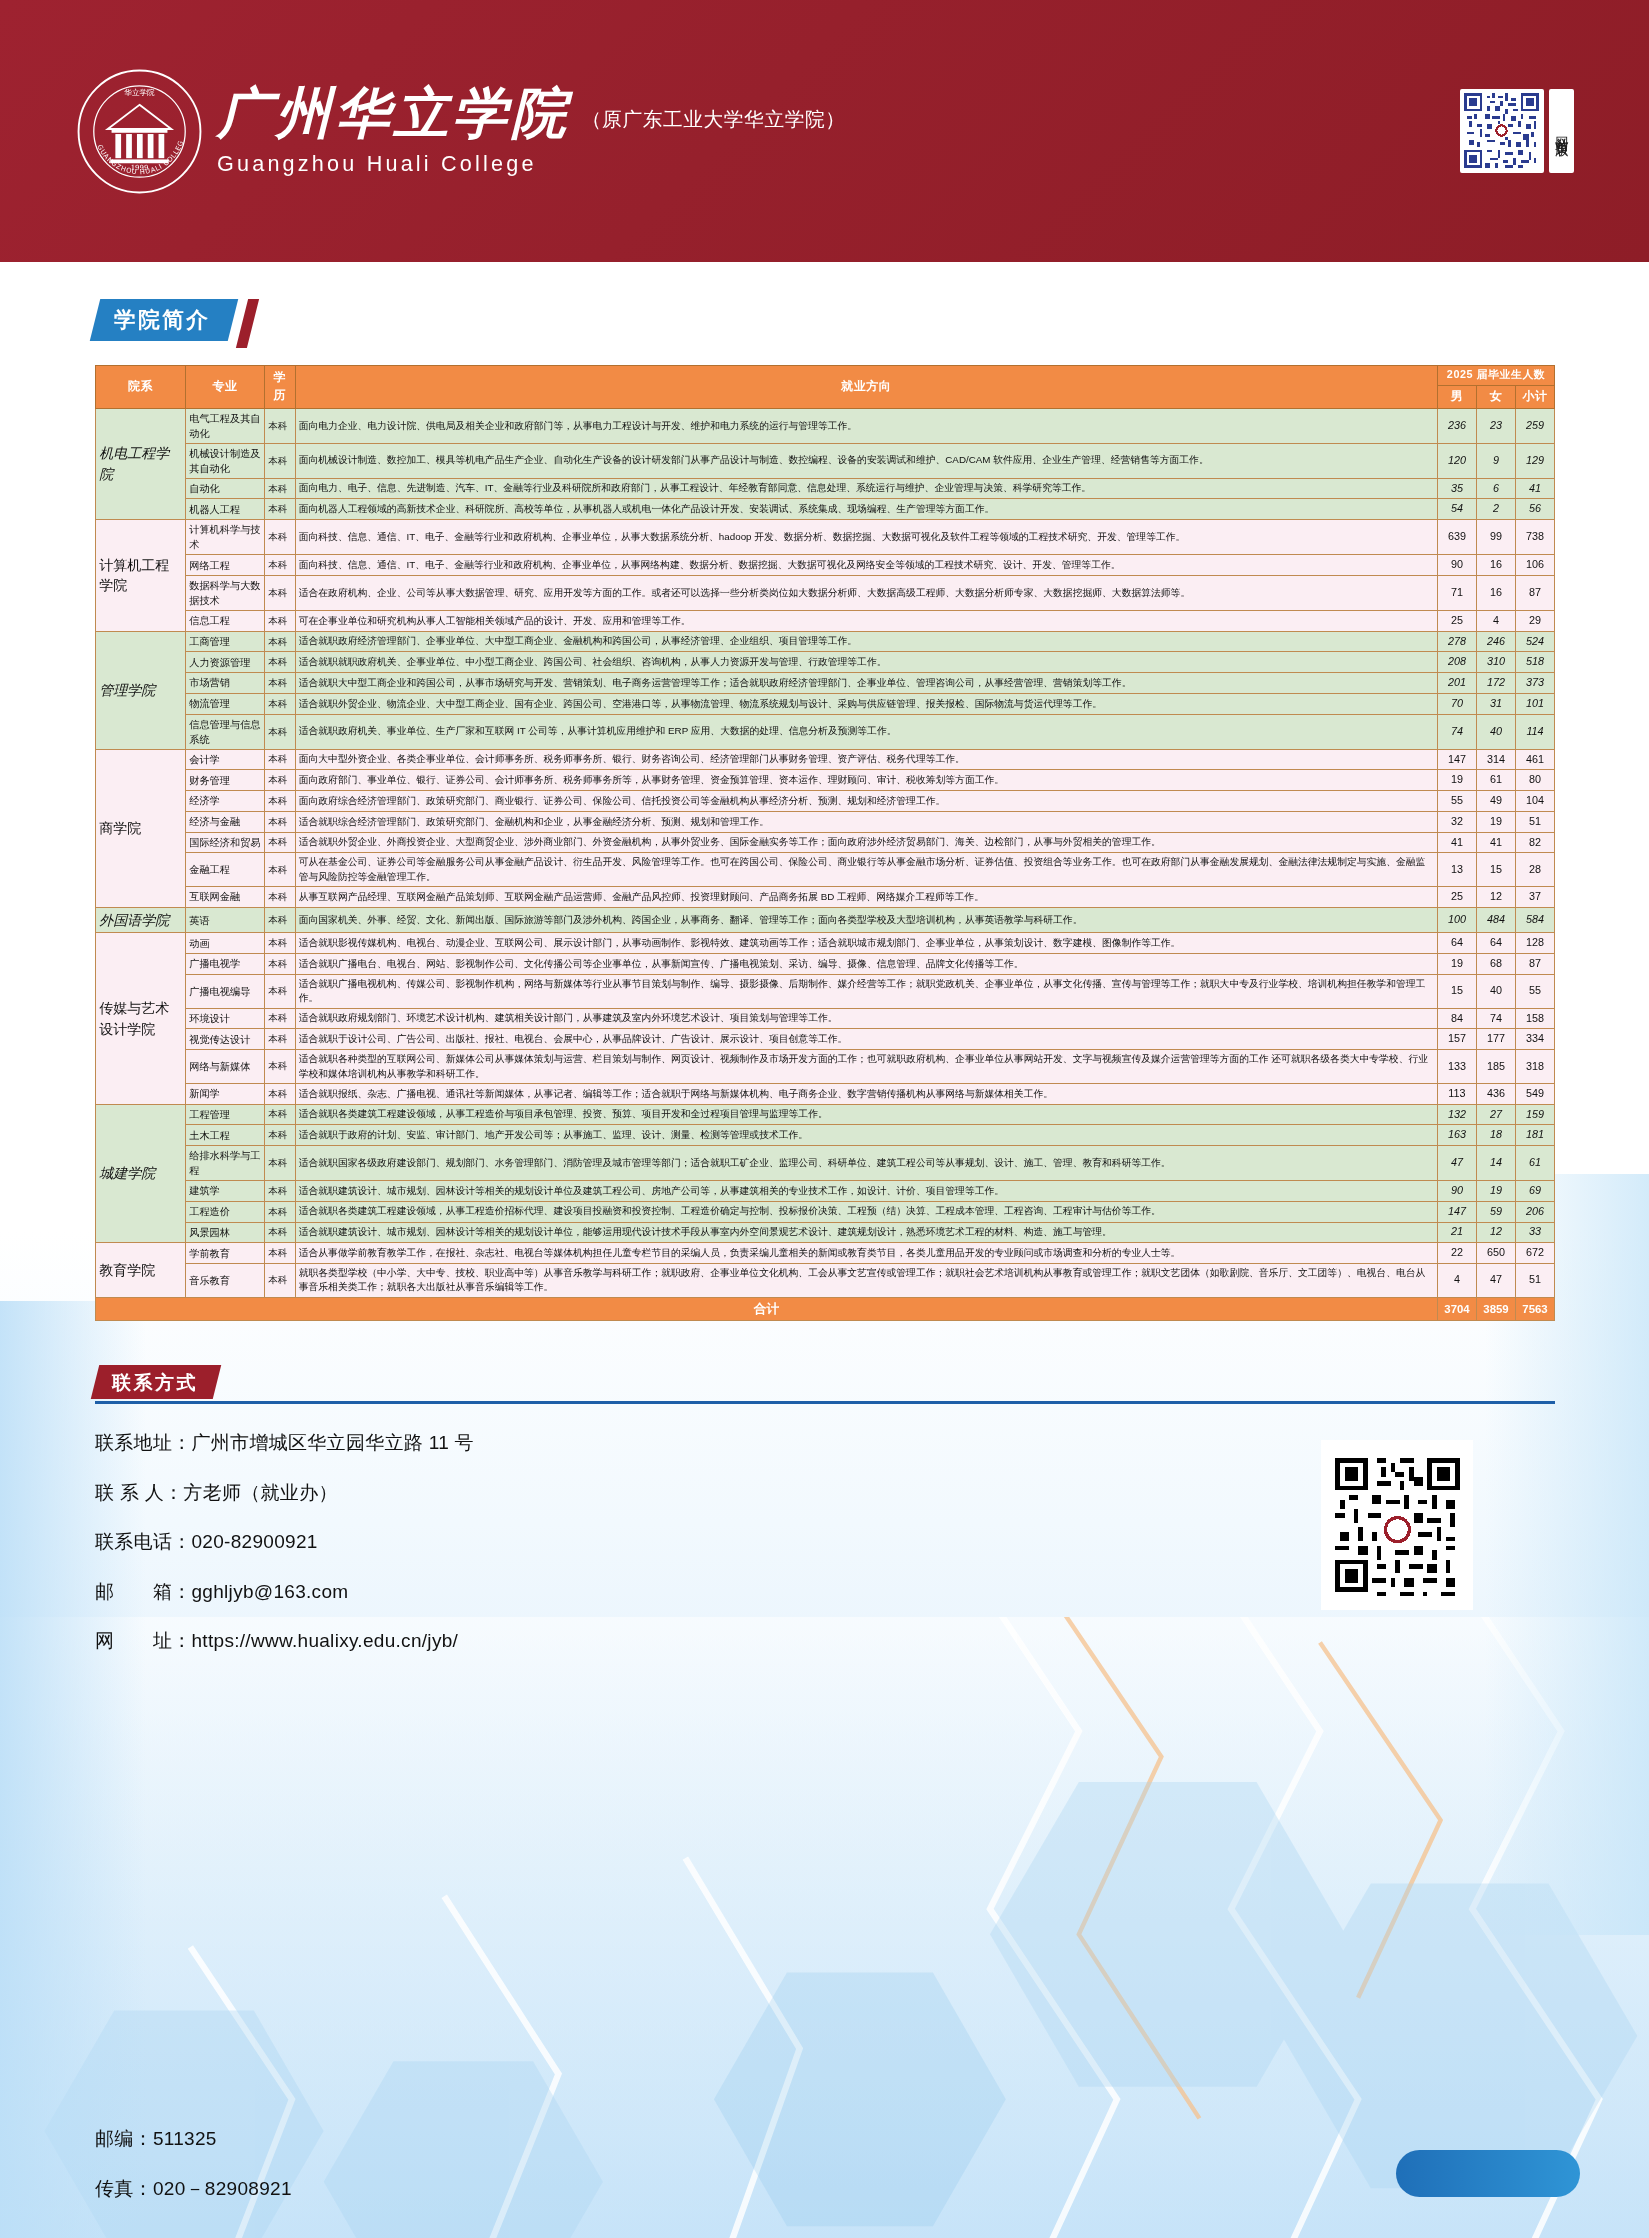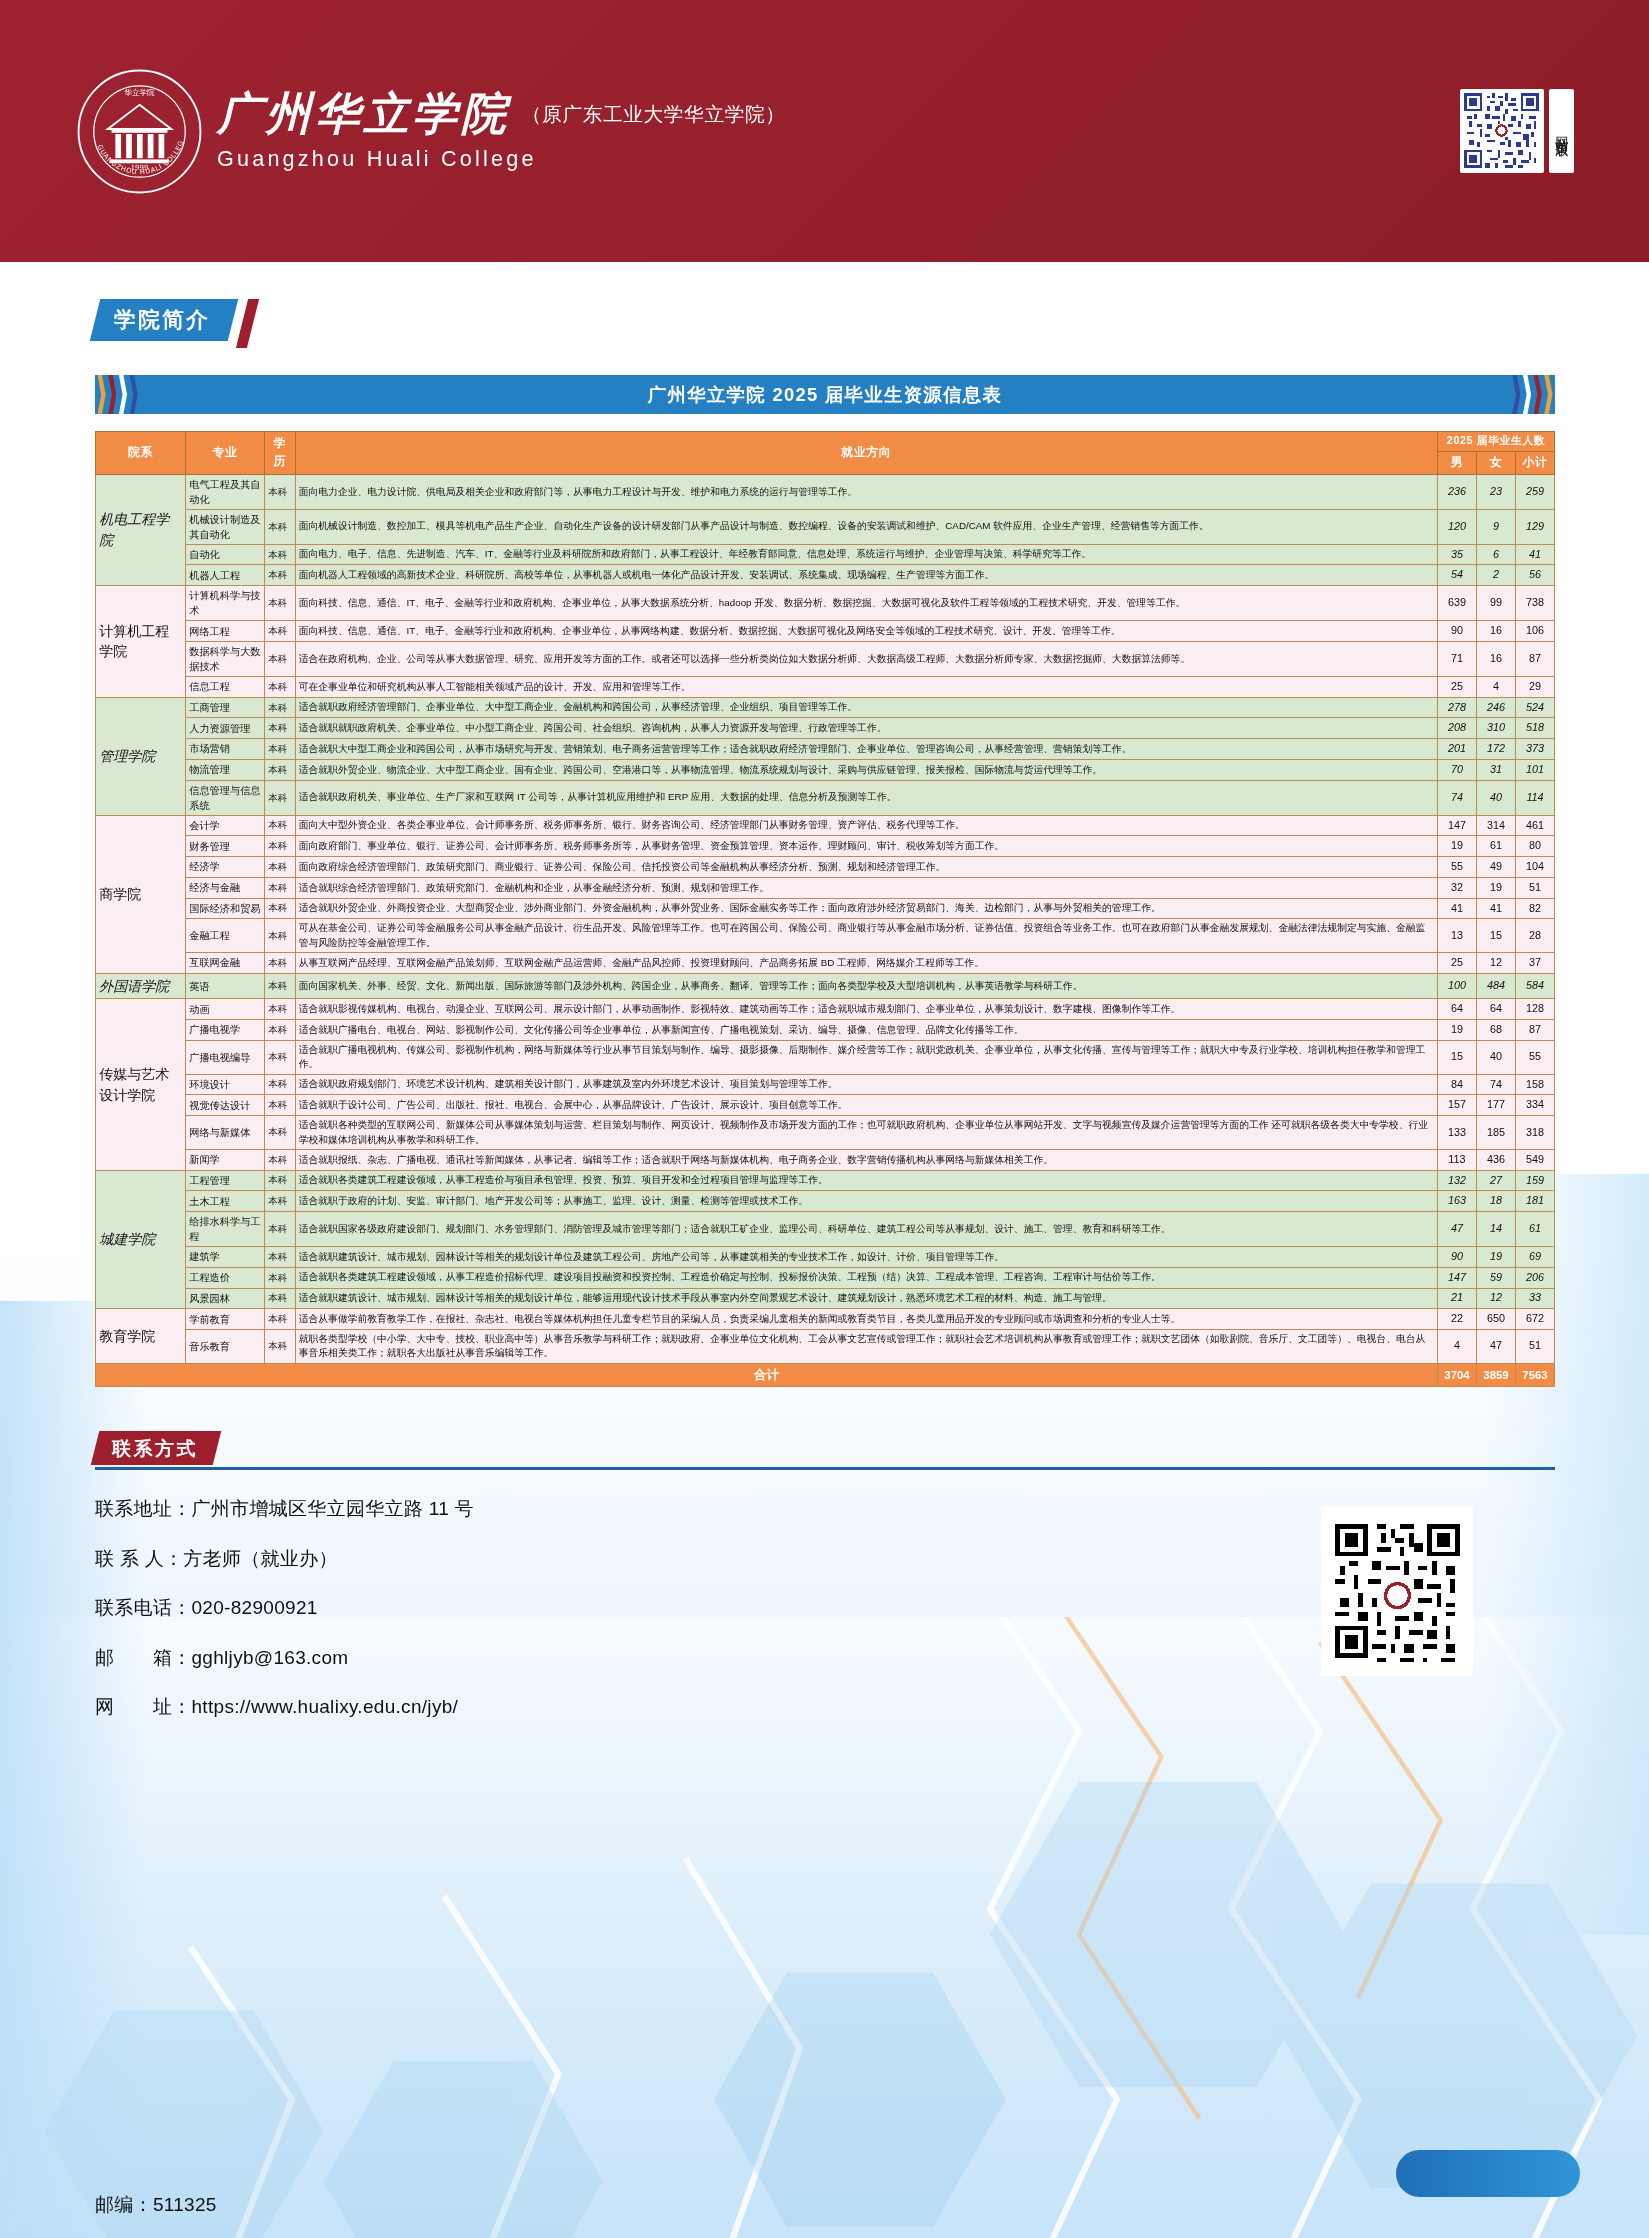--- a/index.html
+++ b/index.html
@@ -46,21 +46,21 @@
   }
   .header-inner { display: flex; align-items: center; width: 100%; padding: 0 76px; }
 
   .crest { width: 127px; height: 127px; flex: 0 0 127px; position: relative; }
   .crest svg { display: block; }
 
   .wordmark { margin-left: 14px; display: flex; flex-direction: column; justify-content: center; }
   .wordmark-row { display: flex; align-items: flex-end; }
   .cn-name {
     font-family: Liberation Sans, sans-serif;
-    font-size: 45px; font-weight: 700; color: #ffffff;
+    font-size: 55px; font-weight: 700; color: #ffffff;
     letter-spacing: 3.8px; line-height: 1.05;
     font-style: italic;
     text-shadow: 0 1.3px 0 rgba(0,0,0,.08);
   }
   .cn-sub { font-size: 19.7px; color: #ffffff; margin-left: 12px; padding-bottom: 9px; letter-spacing: 0.6px; }
   .en-name {
     margin-top: 9px; font-size: 21.6px; color: #ffffff;
     letter-spacing: 3.2px; font-weight: 400;
   }
 
@@ -344,35 +344,20 @@
 <div class="content">
 
   <div class="sec-title-wrap">
     <div class="sec-title-slash sec-title-red"></div>
     <div class="sec-title">
       <span>学院简介</span>
     </div>
   </div>
 
 
-  <div class="banner">
-    <div class="chev left">
-      <i style="background:#e8a33d"></i>
-        <i style="background:#9c1f2b"></i>
-        <i style="background:#ffffff"></i>
-        <i style="background:#2f4fa0"></i>
-    </div>
-    <div class="banner-title">广州华立学院 2025 届毕业生资源信息表</div>
-    <div class="chev right">
-      <i style="background:#2f4fa0"></i>
-        <i style="background:#ffffff"></i>
-        <i style="background:#9c1f2b"></i>
-        <i style="background:#e8a33d"></i>
-    </div>
-  </div>
 
   <table class="grid">
     <colgroup>
       <col class="c-dept">
         <col class="c-major">
         <col class="c-deg">
         <col class="c-dir">
       <col class="c-num">
         <col class="c-num">
         <col class="c-num">

